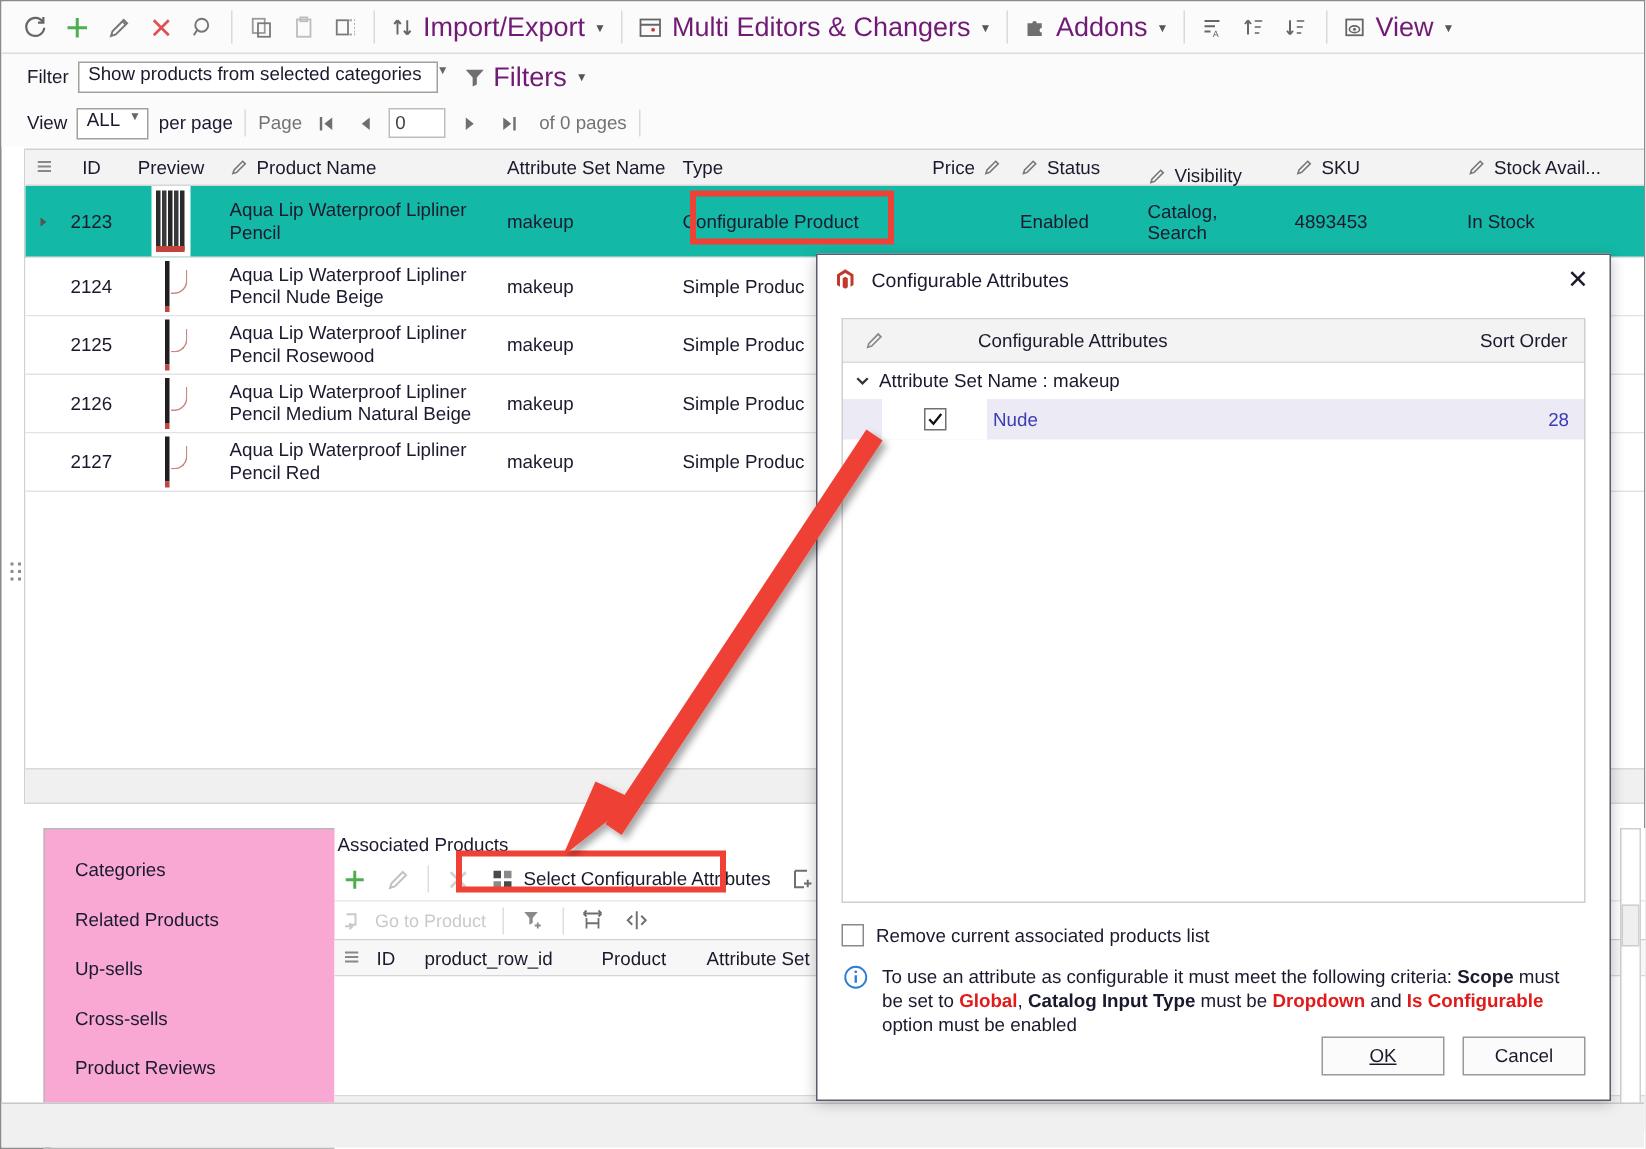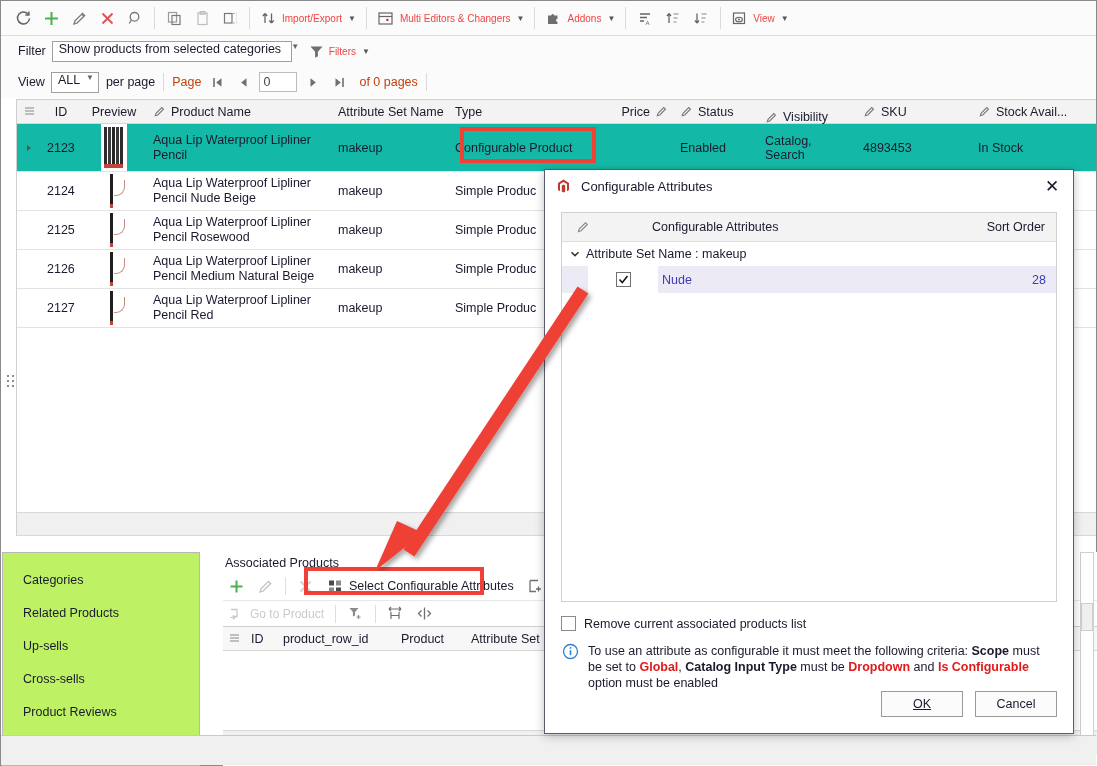--- a/index.html
+++ b/index.html
@@ -26,21 +26,21 @@
     border-bottom: 1px solid #dcdcdc;
     display: flex; align-items: center;
     padding-left: 8px;
   }
   .tb-btn {
     height: 28px; min-width: 28px;
     display: flex; align-items: center; justify-content: center;
     gap: 5px; padding: 0 5px;
     color: #555; cursor: default;
   }
-  .tb-btn .lbl { font-size: 10px; color: #ef4444; white-space: nowrap; }
+  .tb-btn .lbl { font-size: 18px; color: #701a75; white-space: nowrap; }
   .tb-sep { width: 1px; height: 22px; background: #dadada; margin: 0 5px; }
   .caret { font-size: 8px; color: #555; margin-left: 1px; }
   svg { display: block; }
 
   
   .filterbar {
     position: absolute; left: 0; top: 35px; width: 1095px; height: 30px;
     background: #fbfbfb; display: flex; align-items: center; padding-left: 17px;
   }
   .label-plain { font-size: 12.5px; color: #1a1a2e; }
@@ -52,21 +52,21 @@
   .combo .cv { flex: 1; white-space: nowrap; }
   .combo .ca { color: #666; font-size: 8px; margin-left: 10px; }
 
   
   .pagerbar {
     position: absolute; left: 0; top: 65px; width: 1095px; height: 32px;
     background: #fbfbfb; display: flex; align-items: center; padding-left: 17px;
     gap: 0;
   }
   .pg-sep { width: 1px; height: 18px; background: #dadada; margin: 0 8px; }
-  .pg-muted { color: #c2410c; font-size: 12.5px; }
+  .pg-muted { color: #737373; font-size: 12.5px; }
   .pg-input {
     width: 38px; height: 20px; border: 1px solid #bdbdbd; background: #fff;
     font-size: 12.5px; color: #444; padding: 0 3px; line-height: 18px;
   }
   .pg-nav { width: 20px; height: 20px; display:flex; align-items:center; justify-content:center; color:#6f6f6f; }
 
   
   .grid-wrap {
     position: absolute; left: 16px; top: 98px; width: 1079px; height: 437px;
     background: #fff; border: 1px solid #cfcfcf; border-left: none; border-right: none;
@@ -100,22 +100,22 @@
     position: absolute; left: 4px; top: 368px; width: 10px; height: 24px;
     display: flex; align-items: center; justify-content: center;
   }
   .splitter i { display:block; width:2px; height:2px; background:#8c8c8c; }
   .splitter .col { display:flex; flex-direction:column; gap:3px; margin:0 1.5px; }
   .vline { position:absolute; left: 15px; top: 98px; width:1px; height: 437px; background:#d0d0d0;}
   .vline2 { position:absolute; left: 1094px; top: 98px; width:1px; height: 437px; background:#d0d0d0;}
 
   
   .bottom-left {
-    position: absolute; left: 1px; top: 551px; width: 198px; height: 214px;
-    background: #bef264; border: 1px solid #b8b8b8;
+    position: absolute; left: 28px; top: 551px; width: 198px; height: 214px;
+    background: #f9a8d4; border: 1px solid #b8b8b8;
     overflow: hidden;
   }
   .nav-item {
     height: 33px; display: flex; align-items: center; padding-left: 20px;
     font-size: 12.5px; color: #1a1a2e;
   }
   .nav-item.partial { height: 10px; }
   .nav-item.active { background: #eeeeee; border-left: 4px solid #5a5a5a; padding-left: 16px; }
 
   .bottom-right {

